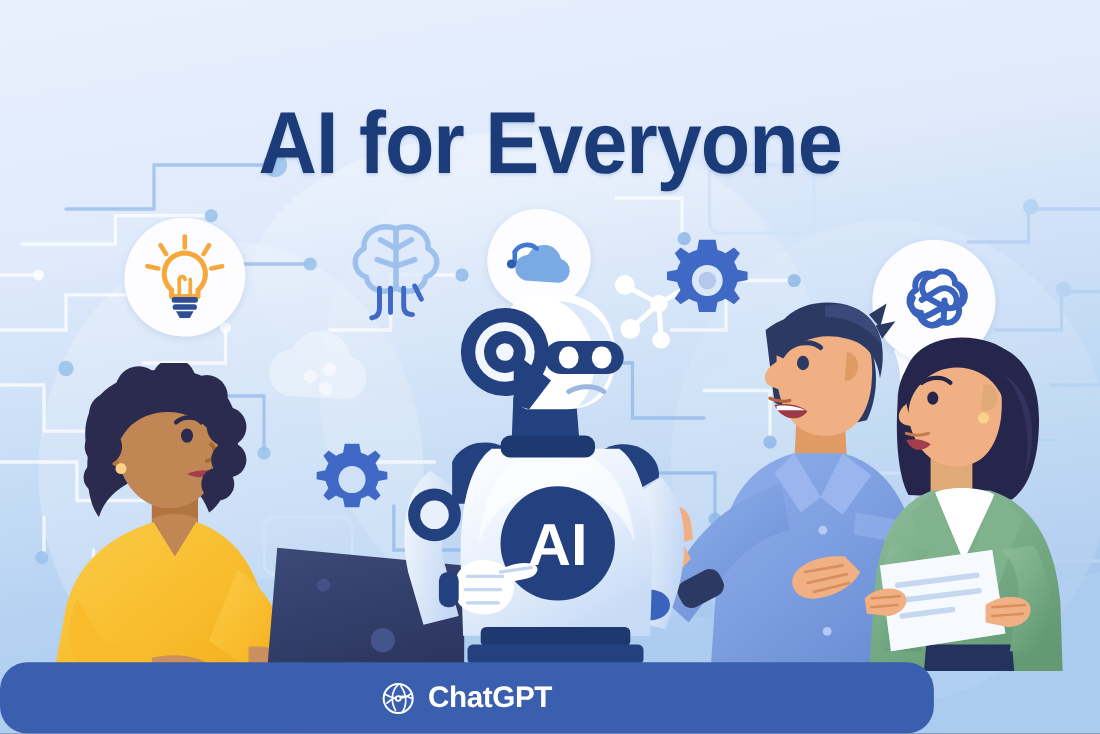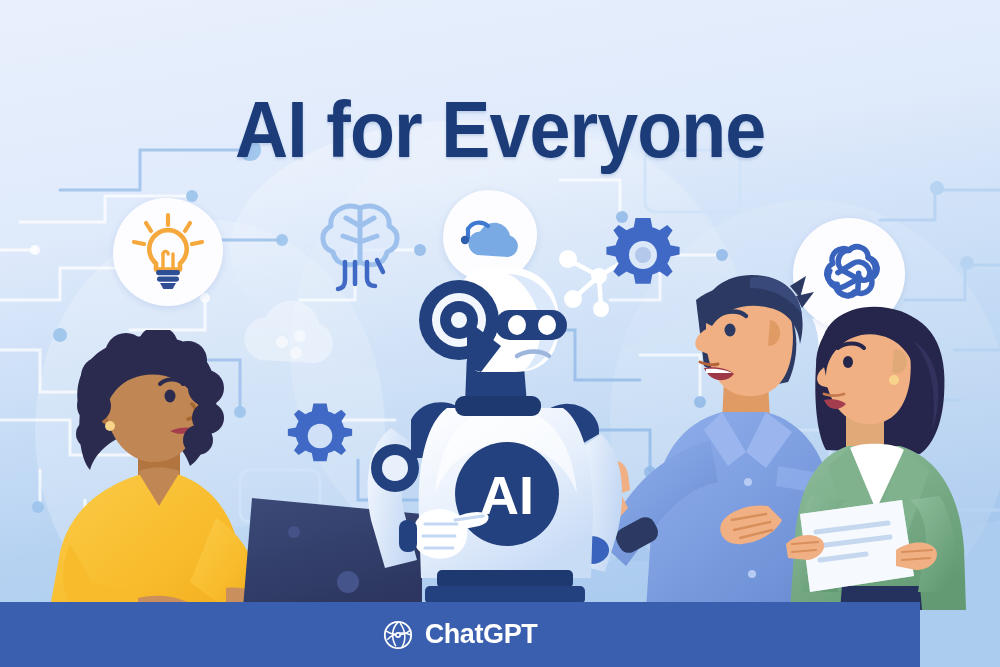--- a/index.html
+++ b/index.html
@@ -34,27 +34,28 @@
     letter-spacing: -1px;
     color: #1b3c78;
     transform: scaleX(0.92);
     text-shadow: 0 2px 3px rgba(120,150,200,0.35);
   }
 
   
   #footer-bar {
     position: absolute;
     left: 0; bottom: 0;
-    width: 920px; height: 65px;
+    width: 849px; height: 65px;
     background: #3a5fae;
     z-index: 60;
     display: flex;
     align-items: center;
     justify-content: center;
     gap: 126px;
+    border-radius: 25px;
   }
   .brand { display: flex; align-items: center; gap: 12px; }
   .brand-label {
     color: #ffffff;
     font-size: 27px;
     font-weight: bold;
     letter-spacing: -0.4px;
     white-space: nowrap;
   }
   .brand-mark { width: 30px; height: 30px; flex: 0 0 auto; }

